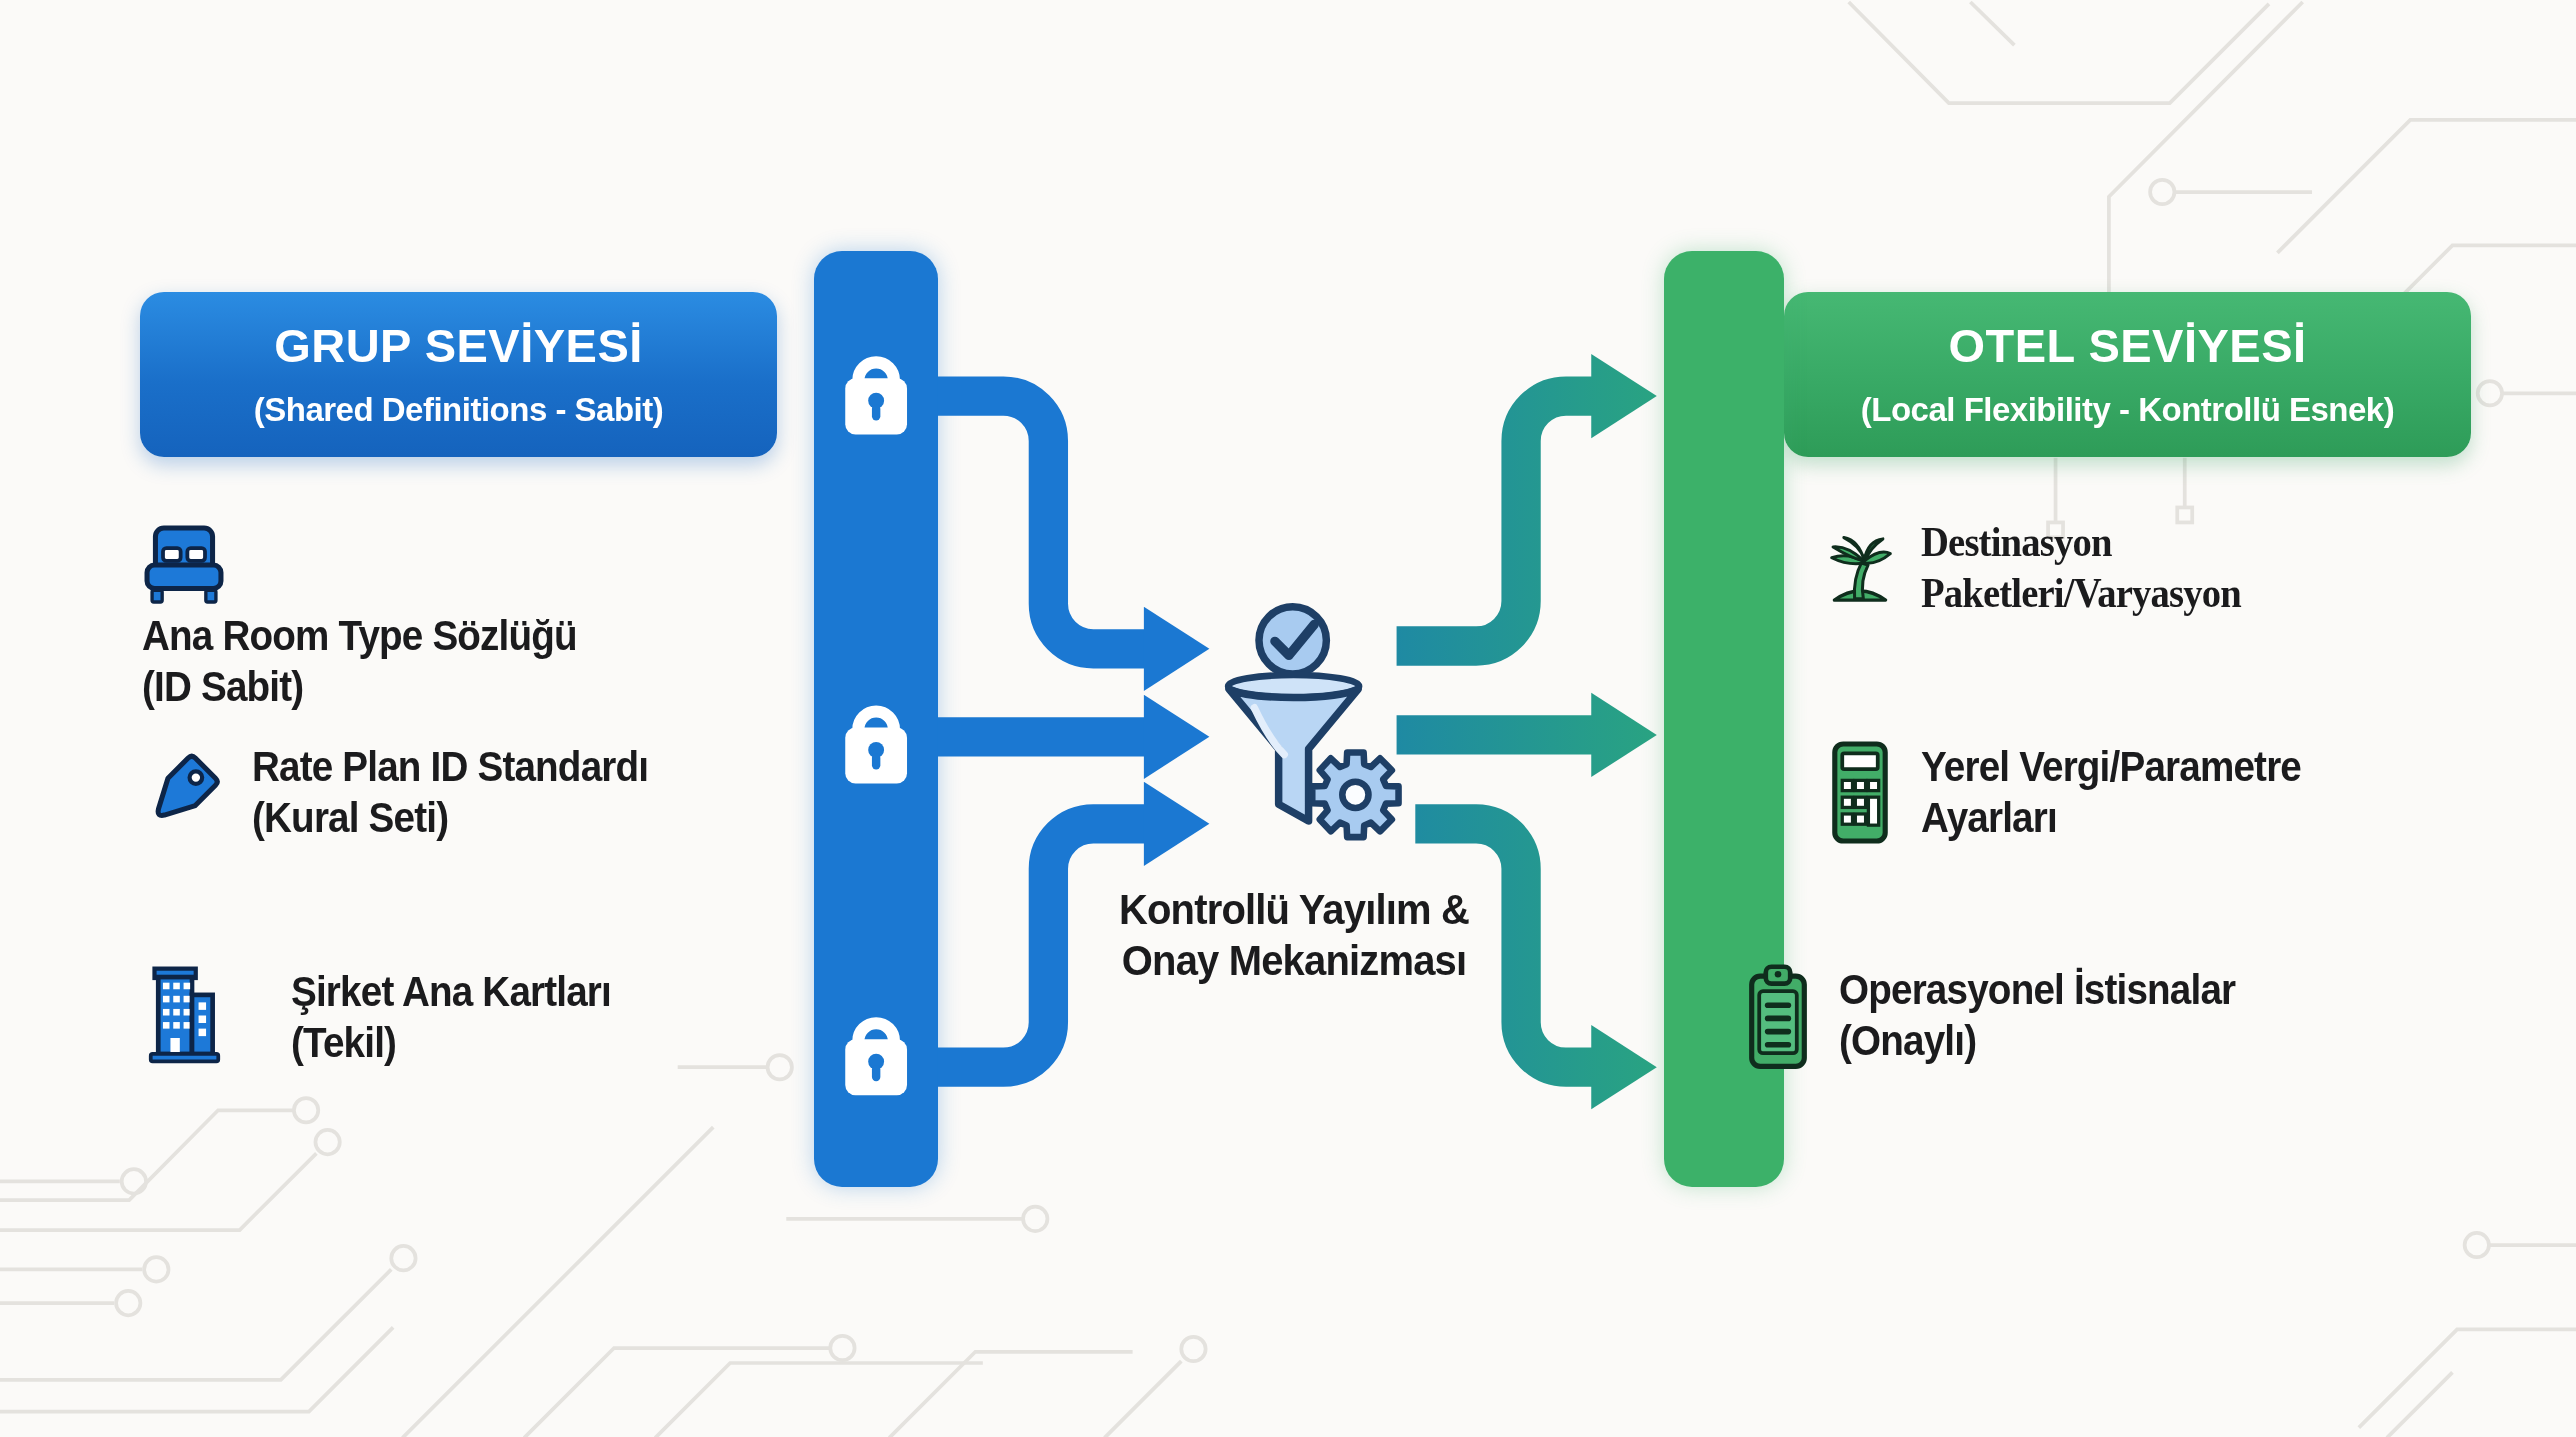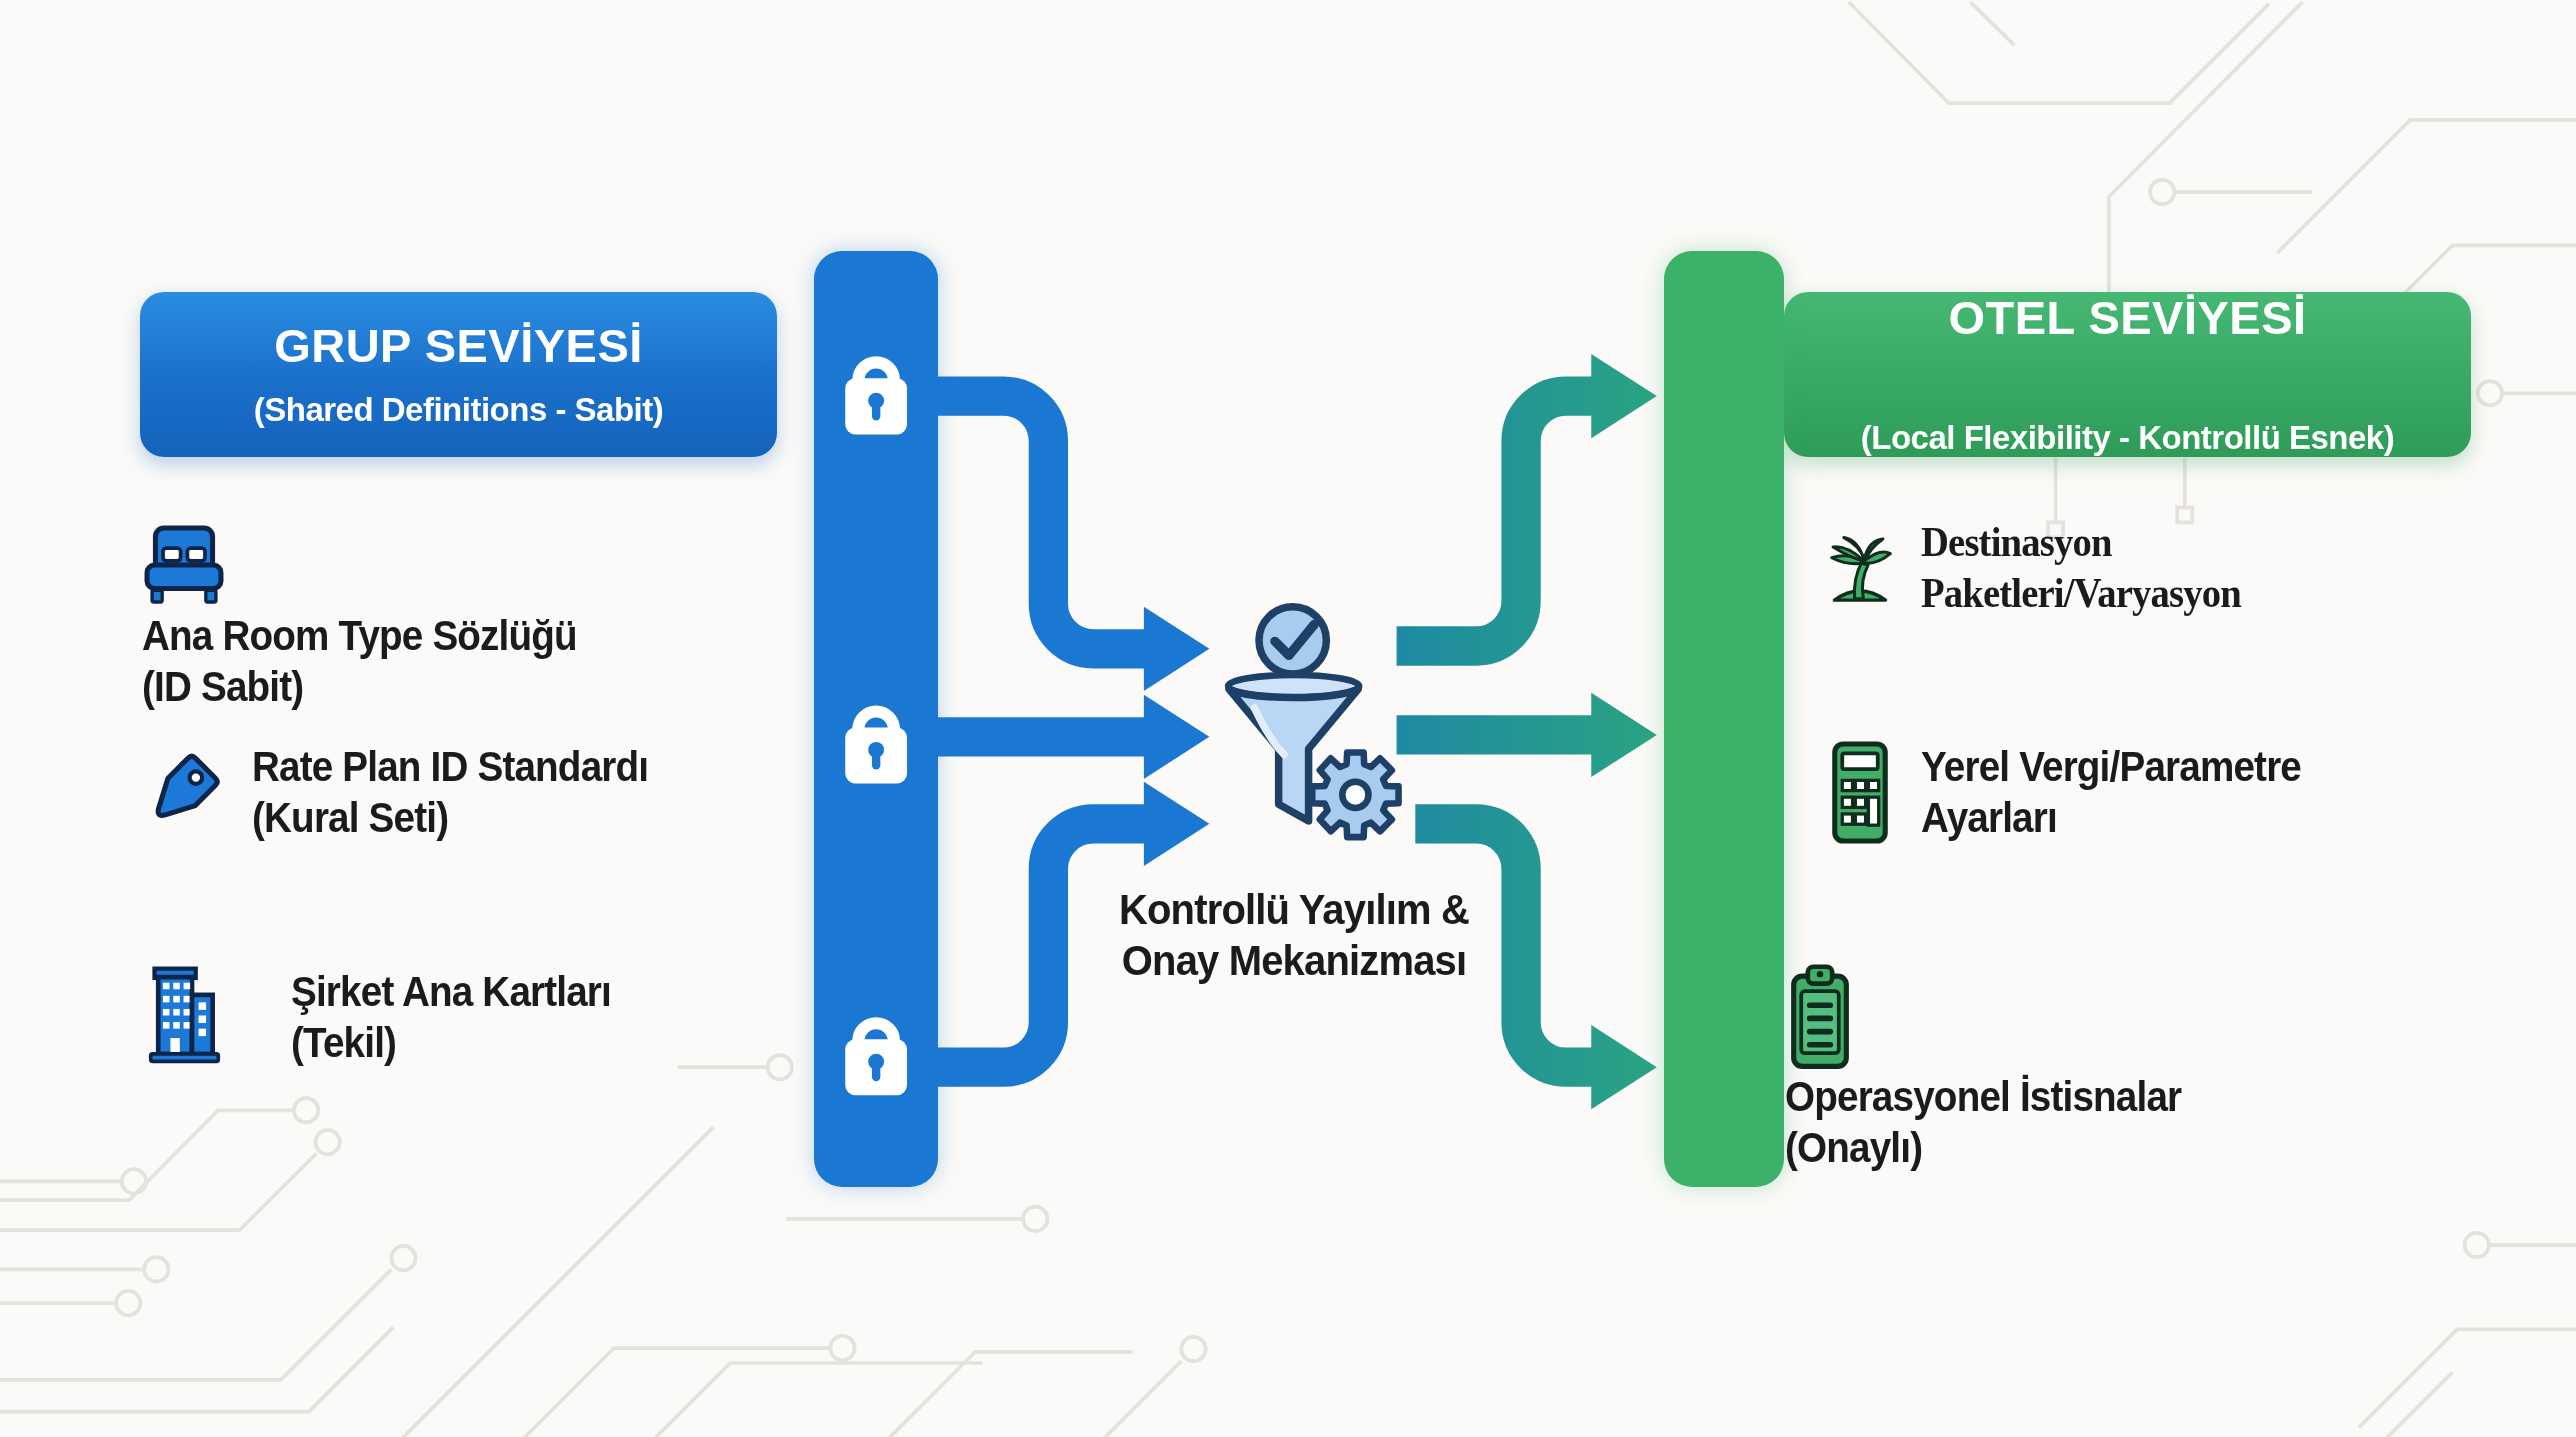--- a/index.html
+++ b/index.html
@@ -9,21 +9,21 @@
   
   .hdr{position:absolute;display:flex;flex-direction:column;justify-content:center;align-items:center;
        border-radius:24px;color:#ffffff;text-align:center;z-index:2;}
   .hdr .t{font-size:47px;font-weight:700;letter-spacing:0.5px;line-height:52px;}
   .hdr .s{font-size:33px;font-weight:600;margin-top:19px;letter-spacing:-0.5px;}
   .hdr-left{left:140px;top:292px;width:637px;height:165px;
             background:linear-gradient(180deg,#2b8ce2 0%,#1a6fc9 55%,#1563bd 100%);
             box-shadow:0 7.5px 19px rgba(21,99,189,.28);}
   .hdr-right{left:1784px;top:292px;width:687px;height:165px;
             background:linear-gradient(180deg,#46b873 0%,#38a965 55%,#2e9c58 100%);
-            box-shadow:0 7.5px 19px rgba(46,156,88,.28);justify-content:space-between;}
+            box-shadow:0 7.5px 19px rgba(46,156,88,.28);}
   
   .col{position:absolute;top:251px;height:936px;border-radius:28px;z-index:3;}
   .col-left{left:814px;width:124px;background:#1b78d2;box-shadow:0 0 22.5px rgba(27,120,210,.30);}
   .col-right{left:1664px;width:120px;background:#3cb169;box-shadow:0 0 22.5px rgba(60,177,105,.30);}
   
   .item{position:absolute;display:flex;align-items:flex-start;z-index:6;color:#1b1b1d;}
   .iconbox{flex:0 0 auto;display:flex;justify-content:center;align-items:flex-start;}
   .item-l .iconbox{width:84px;margin-right:26px;}
   .item-r .iconbox{width:70px;margin-right:26px;}
   .item .txt{font-size:42px;font-weight:700;line-height:51px;letter-spacing:-0.9px;white-space:nowrap;
@@ -270,21 +270,21 @@
             <rect x="25" y="78" width="11" height="11"></rect>
         </g>
       </svg>
     </div>
     <div class="txt">
       <div>Yerel Vergi/Parametre</div>
       <div>Ayarları</div>
     </div>
   </div>
 
-  <div class="item item-r" style="left:1785px;top:964px;flex-direction:column;">
+  <div class="item item-r" style="left:1743px;top:964px;">
     <div class="iconbox">
       <svg width="62" height="107" viewBox="0 0 66 112">
         <rect x="5" y="12" width="56" height="96" rx="9" fill="#42ad68" stroke="#0f2d1d" stroke-width="5.5"></rect>
         <rect x="13" y="28" width="40" height="66" rx="4" fill="#54bd7f" stroke="#0f2d1d" stroke-width="4"></rect>
         <rect x="20" y="2" width="26" height="18" rx="6" fill="#42ad68" stroke="#0f2d1d" stroke-width="5"></rect>
         <circle cx="33" cy="10" r="3.5" fill="#0f2d1d"></circle>
         <g fill="#0f2d1d">
           <rect x="19" y="40" width="28" height="6" rx="3"></rect>
           <rect x="19" y="54" width="28" height="6" rx="3"></rect>
           <rect x="19" y="68" width="28" height="6" rx="3"></rect>

